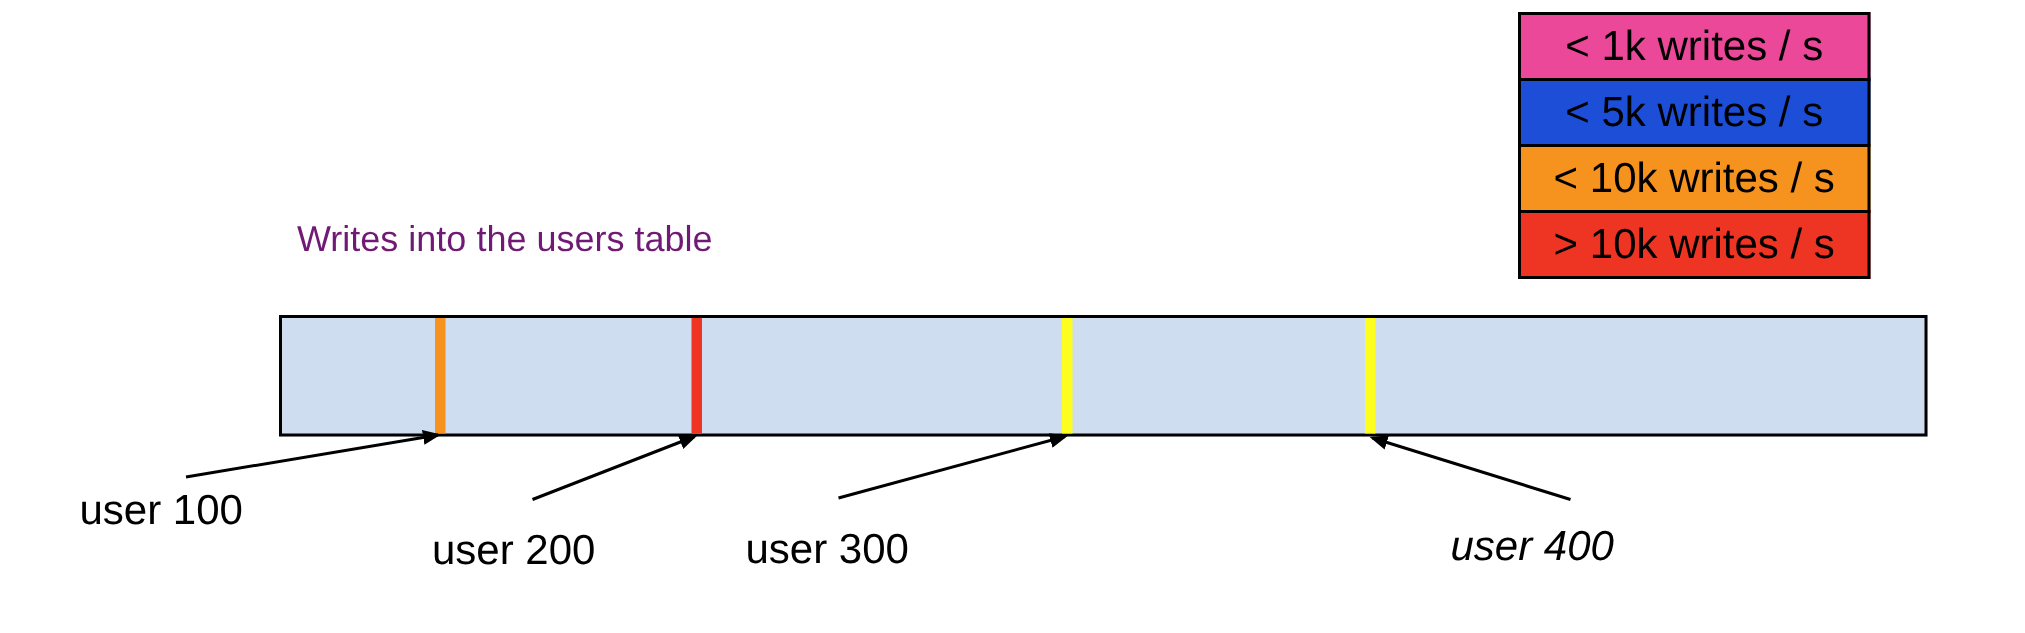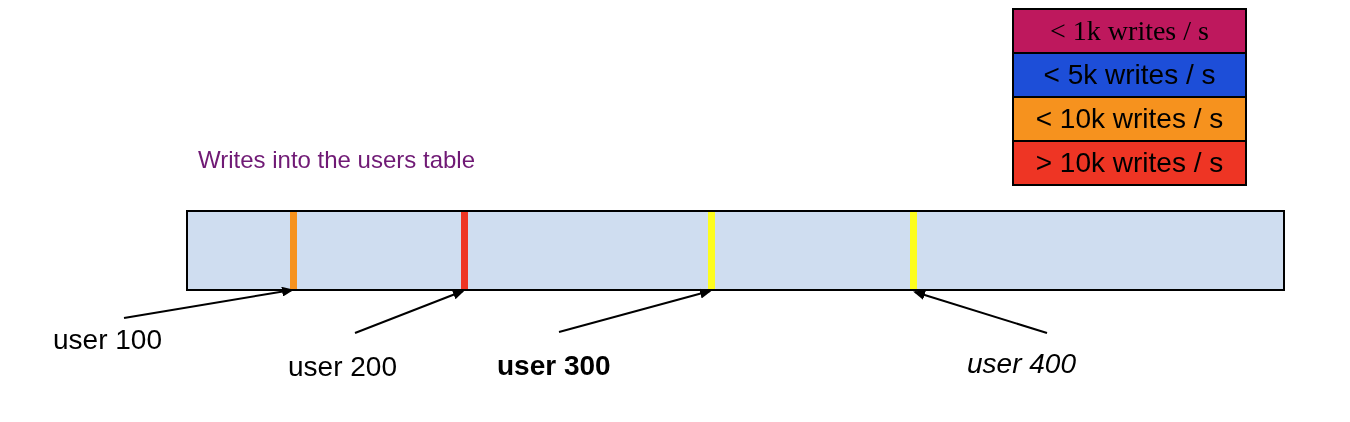--- a/index.html
+++ b/index.html
@@ -71,21 +71,21 @@
   }
 </style>
 </head>
 <body>
 
 <div class="canvas">
 
   <div class="diagram-title">Writes into the users table</div>
 
   <div class="legend">
-      <div class="legend-row" style="background: #be185d; font-family: Liberation Serif, serif;">
+      <div class="legend-row" style="background: #ec4899;">
         <span>&lt; 1k writes / s</span>
       </div>
       <div class="legend-row" style="background: #1d4ed8;">
         <span>&lt; 5k writes / s</span>
       </div>
       <div class="legend-row" style="background: rgb(246, 146, 30);">
         <span>&lt; 10k writes / s</span>
       </div>
       <div class="legend-row" style="background: rgb(238, 53, 36);">
         <span>&gt; 10k writes / s</span>
@@ -109,17 +109,17 @@
         <line x1="124" y1="318" x2="292" y2="290" stroke="#000000" stroke-width="2" marker-end="url(#arrowhead)"></line>
         <line x1="355" y1="333" x2="463" y2="291" stroke="#000000" stroke-width="2" marker-end="url(#arrowhead)"></line>
         <line x1="559" y1="332" x2="710" y2="291" stroke="#000000" stroke-width="2" marker-end="url(#arrowhead)"></line>
         <line x1="1047" y1="333" x2="915" y2="292" stroke="#000000" stroke-width="2" marker-end="url(#arrowhead)"></line>
       </g>
   </svg>
 
   <div id="labels-layer">
       <div class="user-label" style="left: 53px; top: 324px;">user 100</div>
       <div class="user-label" style="left: 288px; top: 351px;">user 200</div>
-      <div class="user-label" style="left: 497px; top: 350px; font-weight: bold;">user 300</div>
+      <div class="user-label" style="left: 497px; top: 350px;">user 300</div>
       <div class="user-label" style="left: 967px; top: 348px; font-style: italic;">user 400</div>
     </div>
 
 </div>
 
 </body></html>

